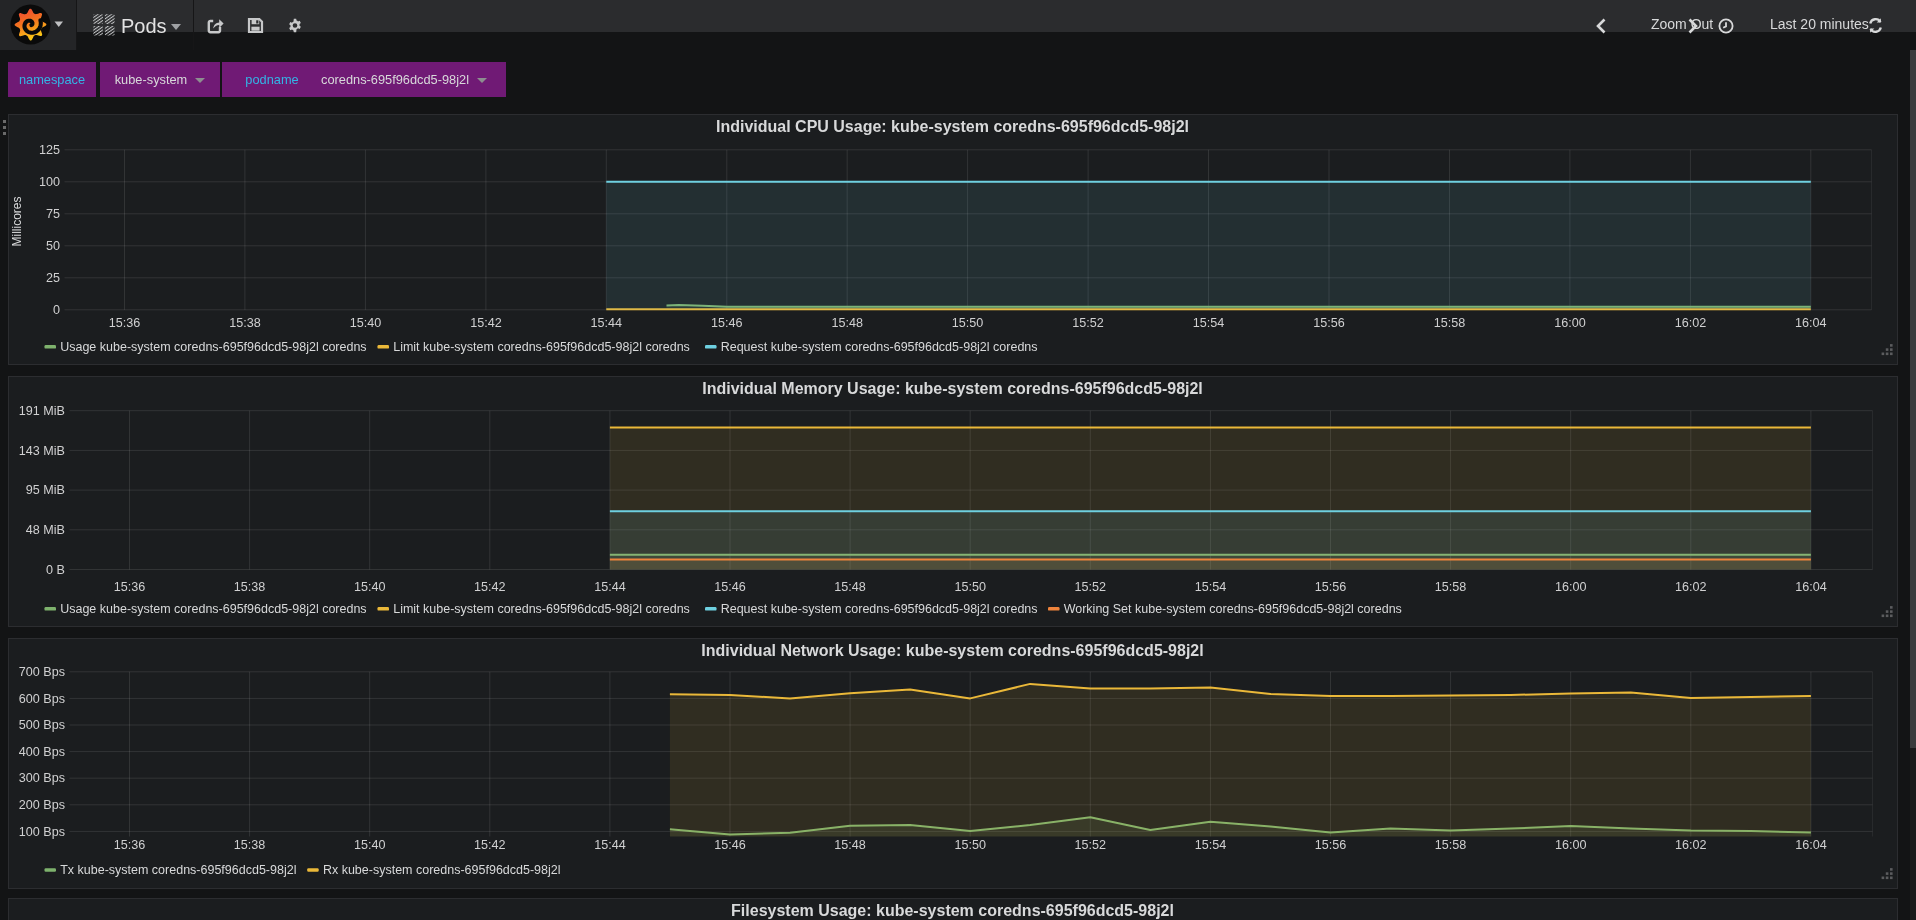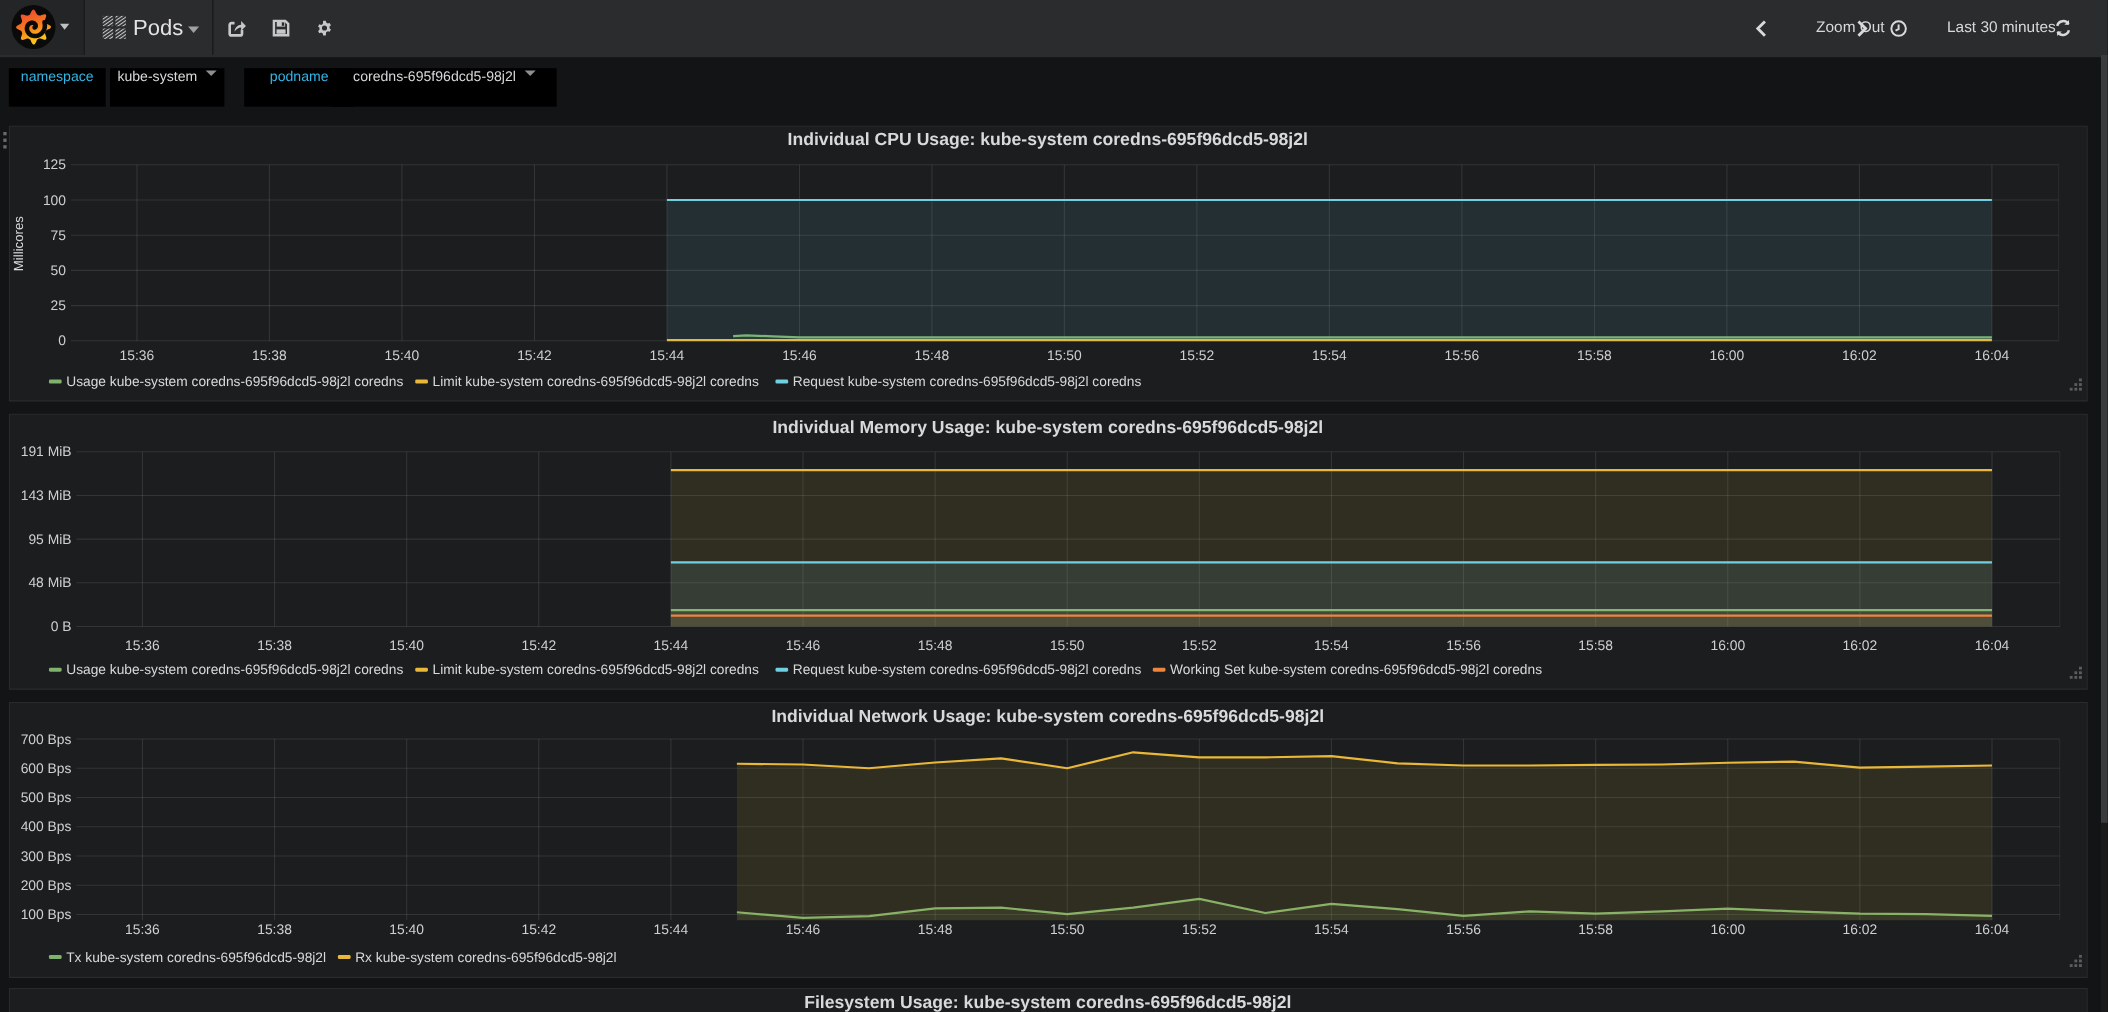--- a/index.html
+++ b/index.html
@@ -1,23 +1,23 @@
 <!DOCTYPE html>
 <html><head><meta charset="utf-8">
 <style>
 * { margin:0; padding:0; box-sizing:border-box; }
 html,body { width:1916px; height:920px; overflow:hidden; background:#131415;
   font-family:"Liberation Sans", sans-serif; }
-#navbar { position:absolute; left:0; top:0; width:1916px; height:52px; background:#2b2c2e; }
+#navbar { position:absolute; left:0; top:0; width:1916px; height:32px; background:#2b2c2e; }
 #logoarea { position:absolute; left:0; top:0; width:76px; height:50px; background:#242527; }
 .navsep { position:absolute; top:0; width:1px; height:50px; background:#161617; }
 #dashtitle { position:absolute; left:121px; top:15px; font-size:20px; color:#e3e3e3; }
 .navtext { position:absolute; top:16px; font-size:14px; color:#d8d9da;margin-left:32px; }
-.varbox { position:absolute; top:62px; height:35px; background:#000000; display:flex;
-  align-items:flex-start; justify-content:center; }
+.varbox { position:absolute; top:62px; height:35px; background:#701a75; display:flex;
+  align-items:center; justify-content:center; }
 .varlabel { color:#33b5e5; font-size:12.8px; }
 .varval { color:#d8d9da; font-size:12.8px; }
 .caret { width:0; height:0; border-left:5px solid transparent; border-right:5px solid transparent;
   border-top:5px solid #8d8e90; margin-left:8px; margin-top:2px; }
 #rowhandle div { position:absolute; left:2.5px; width:3.5px; height:3.5px; background:#6a6a6a; }
 #scrollthumb { position:absolute; left:1909.5px; top:50px; width:6.5px; height:698px; background:#3a3b3d; }
 #scrolltrack { position:absolute; left:1909.5px; top:50px; width:6.5px; height:870px; background:#1a1a1b; }
 </style></head>
 <body>
 
@@ -69,33 +69,33 @@
       <path d="M8.5 1.5 L2 8 l6.5 6.5" fill="none" stroke="#d8d9da" stroke-width="2.6"></path>
     </svg>
   <span class="navtext" style="left:1619px">Zoom Out</span>
   <svg width="10" height="16" viewBox="0 0 10 16" style="position:absolute;left:1688px;top:18px">
       <path d="M1.5 1.5 L8 8 l-6.5 6.5" fill="none" stroke="#d8d9da" stroke-width="2.6"></path>
     </svg>
   <svg width="16" height="16" viewBox="0 0 16 16" style="position:absolute;left:1718px;top:18px">
     <circle cx="8" cy="8" r="6.6" fill="none" stroke="#d8d9da" stroke-width="1.8"></circle>
     <path d="M8 4.2 V8.4 L5.2 9.8" fill="none" stroke="#d8d9da" stroke-width="1.8"></path>
   </svg>
-  <span class="navtext" style="left:1738px">Last 30 minutes</span>
+  <span class="navtext" style="left:1738px">Last 20 minutes</span>
   <svg width="17" height="17" viewBox="0 0 17 17" style="position:absolute;left:1867px;top:17px">
     <path d="M3.2 6.5 A5.6 5.6 0 0 1 13.5 5" fill="none" stroke="#d8d9da" stroke-width="2.3"></path>
     <path d="M13.8 10.5 A5.6 5.6 0 0 1 3.5 12" fill="none" stroke="#d8d9da" stroke-width="2.3"></path>
     <path d="M13.9 1.2 v4.2 h-4.2 z" fill="#d8d9da"></path>
     <path d="M3.1 15.8 v-4.2 h4.2 z" fill="#d8d9da"></path>
   </svg>
 </div>
 
 <div class="varbox" style="left:8px;width:88px">
     <span class="varlabel">namespace</span>
   </div>
-<div class="varbox" style="left:100px;width:104px">
+<div class="varbox" style="left:100px;width:120px">
     <span class="varval">kube-system</span>
     <span class="caret"></span>
   </div>
 <div class="varbox" style="left:222px;width:100px">
     <span class="varlabel">podname</span>
   </div>
 <div class="varbox" style="left:302px;width:204px">
     <span class="varval">coredns-695f96dcd5-98j2l</span>
     <span class="caret"></span>
   </div>

